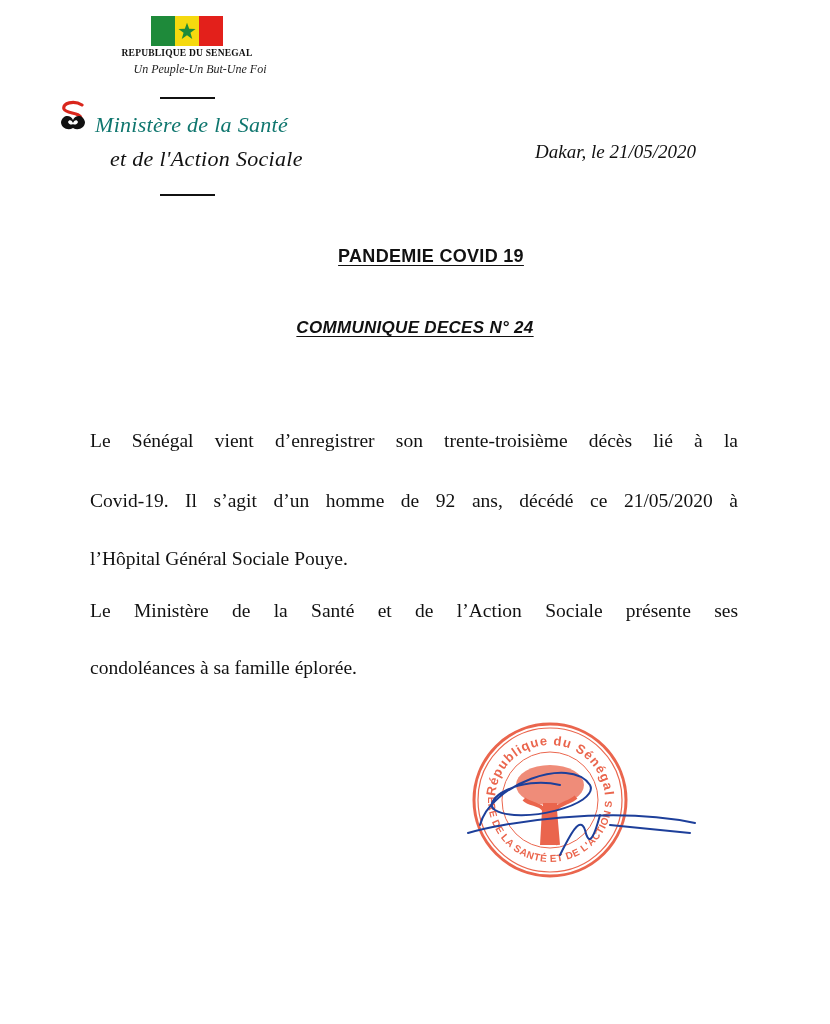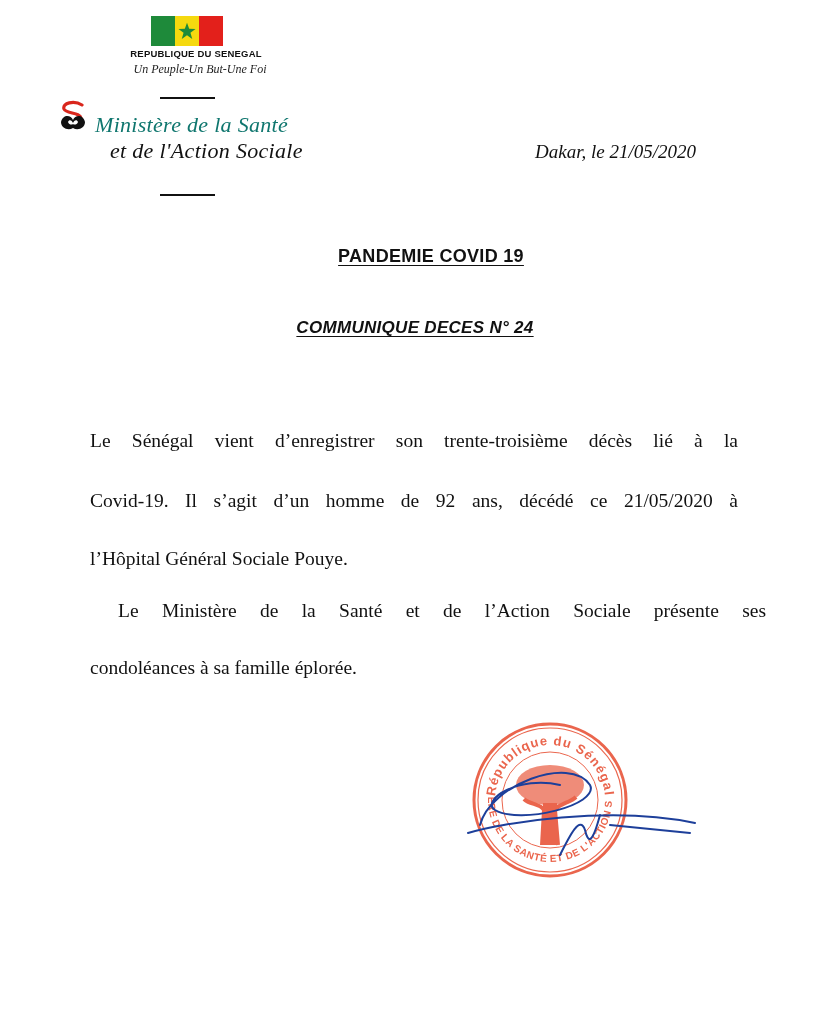--- a/index.html
+++ b/index.html
@@ -1,28 +1,28 @@
 <!DOCTYPE html>
 <html><head>
 <meta charset="utf-8">
 <style>
   html, body { margin: 0; padding: 0; background: #ffffff; }
   body { width: 830px; height: 1024px; position: relative; overflow: hidden; font-family: "Liberation Serif", serif; color: #111; }
 
   .flag { position: absolute; left: 151px; top: 16px; width: 72px; height: 30px; display: flex; }
   .flag .band { flex: 1; height: 100%; }
   .flag .star { position: absolute; left: 27px; top: 6px; width: 18px; height: 18px; }
-  .rep-title { position: absolute; left: 96px; top: 48px; width: 200px; text-align: center; font-family: Liberation Sans, sans-serif; font-weight: bold; font-size: 9.5px; letter-spacing: 0.2px; color: #111; }
+  .rep-title { position: absolute; left: 87px; top: 48px; width: 200px; text-align: center; font-family: Liberation Serif, serif; font-weight: bold; font-size: 9.5px; letter-spacing: 0.2px; color: #111; }
   .motto { position: absolute; left: 80px; top: 62px; width: 240px; text-align: center; font-family: "Liberation Serif", serif; font-style: italic; font-size: 12px; color: #222; }
 
   .rule { position: absolute; height: 2px; background: #111; }
 
   .logo { position: absolute; left: 56px; top: 100px; width: 34px; height: 34px; }
   .ministry-1 { position: absolute; left: 95px; top: 112px; font-family: "Liberation Serif", serif; font-style: italic; font-size: 22px; color: #0f766e; letter-spacing: 0.3px; }
-  .ministry-2 { position: absolute; left: 110px; top: 138px; font-family: "Liberation Serif", serif; font-style: italic; font-size: 22px; color: #111; letter-spacing: 0.3px; }
+  .ministry-2 { position: absolute; left: 110px; top: 146px; font-family: "Liberation Serif", serif; font-style: italic; font-size: 22px; color: #111; letter-spacing: 0.3px; }
 
   .date-line { position: absolute; left: 535px; top: 117px; font-family: "Liberation Serif", serif; font-style: italic; font-size: 19px; color: #111; margin-top: 24px; }
 
   .title-1 { position: absolute; left: 16px; width: 830px; top: 246px; text-align: center; }
   .title-1 span { font-family: "Liberation Sans", sans-serif; font-weight: bold; font-size: 18px; text-decoration: underline; text-underline-offset: 3px; letter-spacing: 0.3px; }
   .title-2 { position: absolute; left: 0; width: 830px; top: 318px; text-align: center; }
   .title-2 span { font-family: "Liberation Sans", sans-serif; font-weight: bold; font-style: italic; font-size: 17px; text-decoration: underline; text-underline-offset: 3px; letter-spacing: 0.3px; text-align: right; }
 
   .body-text { position: absolute; left: 90px; width: 648px; font-family: "Liberation Serif", serif; font-size: 19.5px; color: #111; }
   .line { position: absolute; left: 0; width: 648px; white-space: nowrap; }
@@ -62,21 +62,21 @@
   <span>PANDEMIE COVID 19</span>
 </div>
 <div class="title-2">
   <span>COMMUNIQUE DECES N° 24</span>
 </div>
 
 <div class="body-text" style="top:0;">
   <div class="line justify" style="top:430px;">Le Sénégal vient d’enregistrer son trente-troisième décès lié à la</div>
   <div class="line justify" style="top:490px;">Covid-19. Il s’agit d’un homme de 92 ans, décédé ce 21/05/2020 à</div>
   <div class="line" style="top:548px;">l’Hôpital Général Sociale Pouye.</div>
-  <div class="line justify" style="top:600px;margin-left:28px;">Le Ministère de la Santé et de l’Action Sociale présente ses</div>
+  <div class="line justify" style="top:600px;">Le Ministère de la Santé et de l’Action Sociale présente ses</div>
   <div class="line" style="top:657px;">condoléances à sa famille éplorée.</div>
 </div>
 
 <svg class="stamp" viewBox="0 0 250 170">
   <defs>
     <path id="arcTop" d="M 35 85 A 55 55 0 0 1 145 85"></path>
     <path id="arcBottom" d="M 28 85 A 62 62 0 0 0 152 85"></path>
   </defs>
   <g opacity="0.9">
     <circle cx="90" cy="85" r="76" fill="none" stroke="#e8553a" stroke-width="3"></circle>

